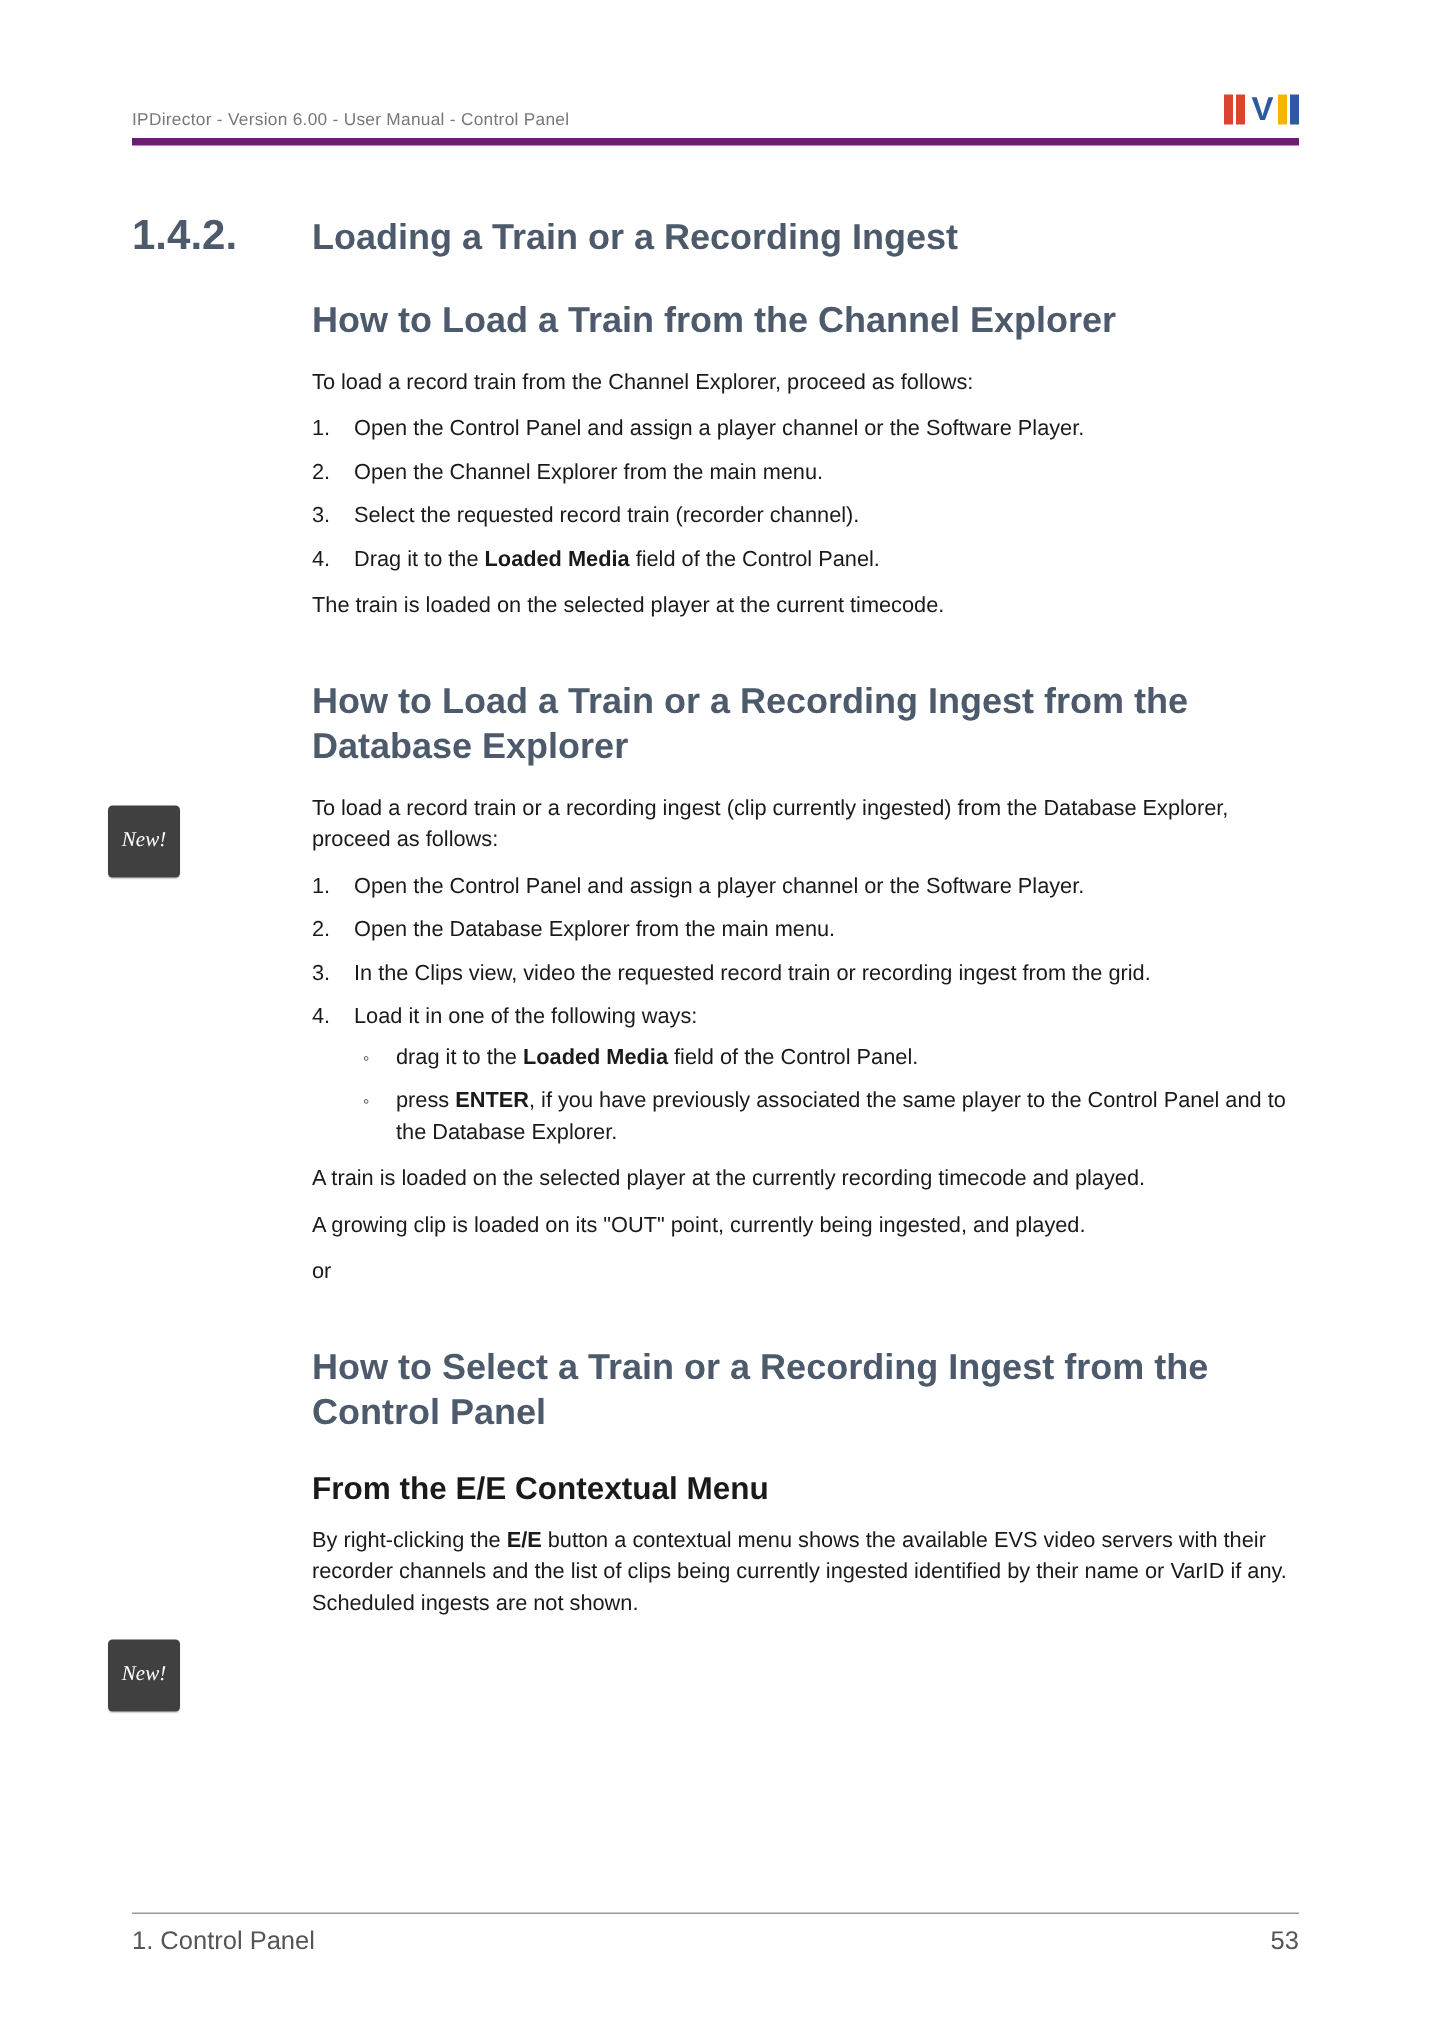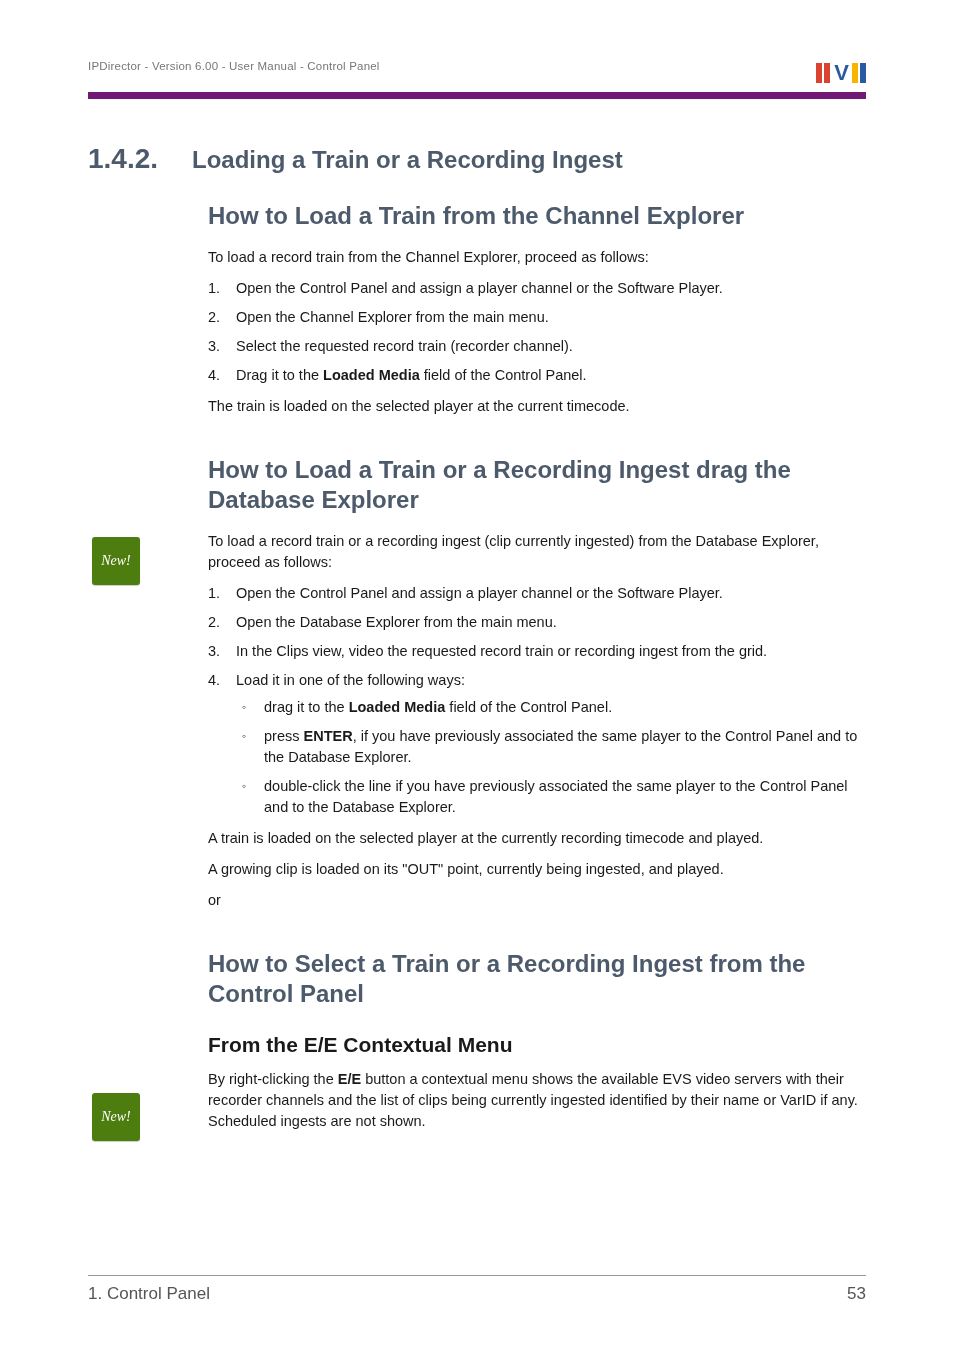--- a/index.html
+++ b/index.html
@@ -7,23 +7,23 @@
   body {
     font-family: Arial, Helvetica, sans-serif;
     background: #fff;
     color: #000;
     position: relative;
     padding: 60px 88px 0 88px;
   }
   .header-row {
     display: flex;
     justify-content: space-between;
-    align-items: flex-start;
+    align-items: flex-end;
     padding-bottom: 6px;
-    border-bottom: 7px solid #701a75;
+    border-bottom: 5px solid #701a75;
     margin-bottom: 44px;
   }
   .header-left {
     font-size: 11.5px;
     color: #777;
     letter-spacing: 0.2px;
   }
   .logo {
     display: flex;
     align-items: center;
@@ -36,21 +36,21 @@
   .logo-v {
     font-size: 22px;
     font-weight: bold;
     color: #2b5aa0;
     margin: 0 2px;
     letter-spacing: -1px;
   }
   .section-row {
     display: flex;
     align-items: baseline;
-    gap: 12px;
+    gap: 28px;
     margin-bottom: 26px;
   }
   .section-num {
     font-size: 28px;
     font-weight: bold;
     color: #4c5a6b;
     min-width: 92px;
   }
   .section-title {
     font-size: 24px;
@@ -112,24 +112,24 @@
     content: "\25E6";
     position: absolute;
     left: 6px;
     font-size: 12px;
     top: 2px;
   }
   .gap-sm { height: 8px; }
   .gap-md { height: 28px; }
   .new-badge {
     position: absolute;
-    left: 92px;
+    left: 72px;
     width: 48px;
     height: 48px;
-    background: #4d7c0f;
+    background: #404040;
     border-radius: 3px;
     display: flex;
     align-items: center;
     justify-content: center;
     color: #fff;
     font-style: italic;
     font-family: Georgia, serif;
     font-size: 14px;
     box-shadow: 0 1px 1px rgba(0,0,0,0.2);
   }
@@ -172,38 +172,37 @@
   <ol class="numlist">
     <li>Open the Control Panel and assign a player channel or the Software Player.</li>
     <li>Open the Channel Explorer from the main menu.</li>
     <li>Select the requested record train (recorder channel).</li>
     <li><span>Drag it to the </span><b>Loaded Media</b><span> field of the Control Panel.</span></li>
   </ol>
   <div class="para">The train is loaded on the selected player at the current timecode.</div>
 
   <div class="gap-md"></div>
 
-  <div class="h2">How to Load a Train or a Recording Ingest drag the Database Explorer</div>
+  <div class="h2">How to Load a Train or a Recording Ingest from the Database Explorer</div>
 </div>
 
 <div class="new-badge" style="top:537px;">
     <span>New!</span>
   </div>
 
 <div class="content-block">
   <div class="para">To load a record train or a recording ingest (clip currently ingested) from the Database Explorer, proceed as follows:</div>
   <ol class="numlist">
     <li>Open the Control Panel and assign a player channel or the Software Player.</li>
     <li>Open the Database Explorer from the main menu.</li>
     <li>In the Clips view, video the requested record train or recording ingest from the grid.</li>
     <li><span>Load it in one of the following ways:</span>
       <ul class="circlist">
         <li><span>drag it to the </span><b>Loaded Media</b><span> field of the Control Panel.</span></li>
         <li><span>press </span><b>ENTER</b><span>, if you have previously associated the same player to the Control Panel and to the Database Explorer.</span></li>
-        <li>double-click the line if you have previously associated the same player to the Control Panel and to the Database Explorer.</li>
       </ul>
     </li>
   </ol>
   <div class="para">A train is loaded on the selected player at the currently recording timecode and played.</div>
   <div class="para">A growing clip is loaded on its "OUT" point, currently being ingested, and played.</div>
   <div class="para">or</div>
 
   <div class="gap-md"></div>
 
   <div class="h2">How to Select a Train or a Recording Ingest from the Control Panel</div>

